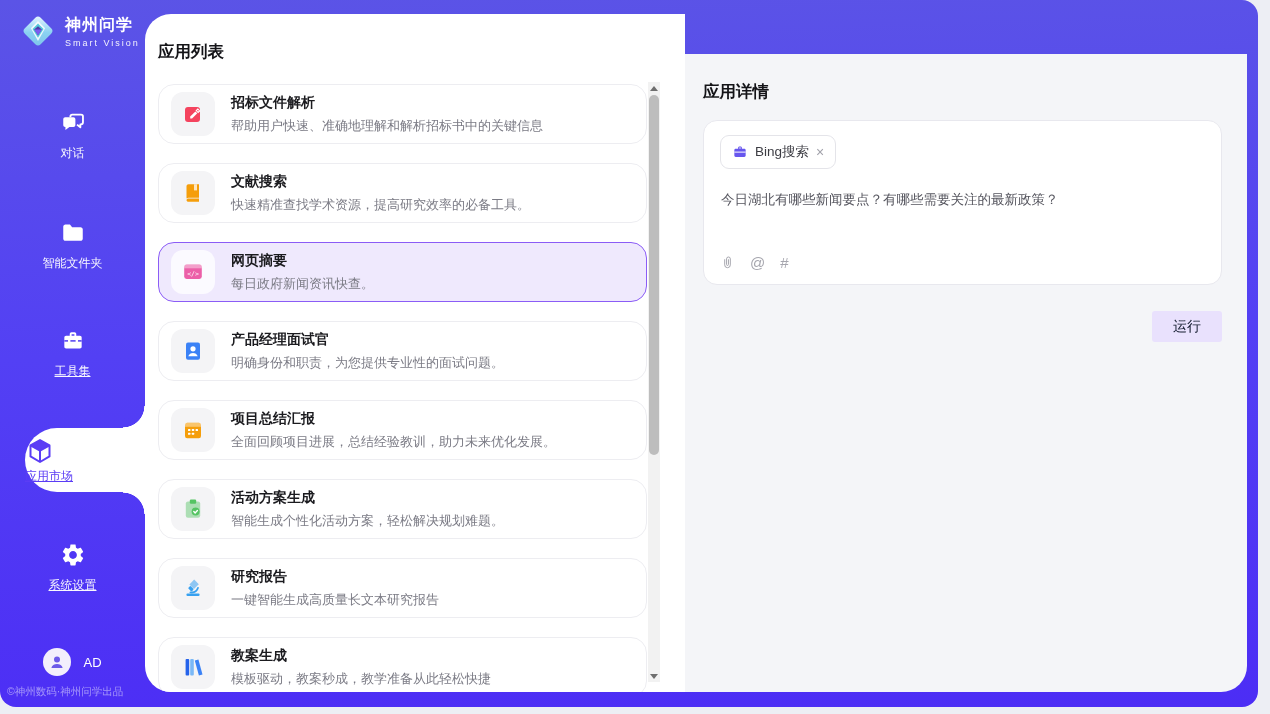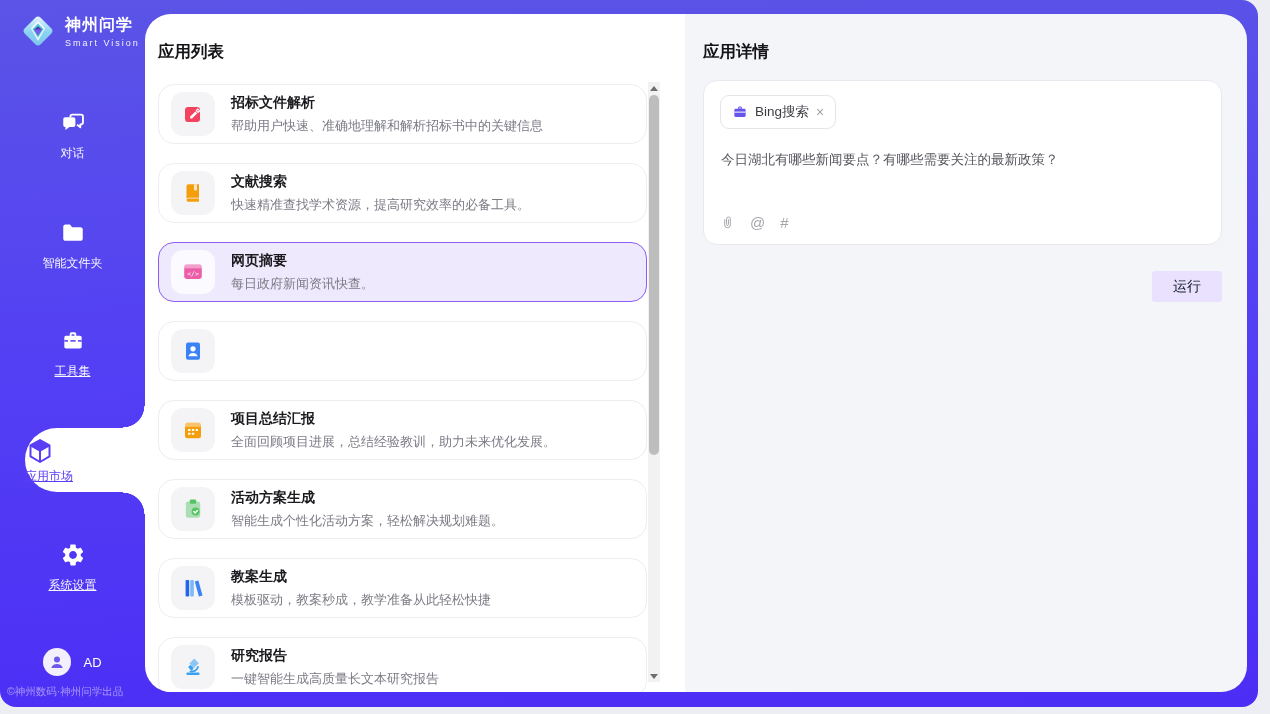--- a/index.html
+++ b/index.html
@@ -59,21 +59,21 @@
   .sb-arrow { position:absolute; left:0; width:12px; height:12px; display:flex;
               align-items:center; justify-content:center; cursor:pointer; }
   .sb-up { top:0; } .sb-down { bottom:0; }
   .tri-up { width:0; height:0; border-left:4px solid transparent; border-right:4px solid transparent;
             border-bottom:5px solid #6e6e6e; }
   .tri-down { width:0; height:0; border-left:4px solid transparent; border-right:4px solid transparent;
               border-top:5px solid #6e6e6e; }
   .sb-thumb { position:absolute; left:1px; top:13px; width:10px; height:360px;
               background:#bdbdbd; border-radius:5px; cursor:pointer; }
 
-  .detail-panel { flex:1; background:#f4f5f8; position:relative; }
+  .detail-panel { flex:1; background:#f4f5f8; position:relative;margin-top:40px; }
   .detail-panel .panel-h { left:18px; top:27px; }
   .detail-card { position:absolute; left:18px; top:66px; right:25px; height:165px;
                  background:#fff; border:1px solid #e8e8ee; border-radius:14px; }
   .tool-tag { position:absolute; left:16px; top:14px; display:inline-flex; align-items:center;
               gap:7px; padding:7px 11px; border:1px solid #e4e4e9; border-radius:9px;
               background:#fff; cursor:pointer; }
   .tool-tag .tlabel { font-size:13.5px; color:#3c3c43; }
   .tool-tag .tclose { font-size:14px; color:#a1a1aa; cursor:pointer; line-height:1; }
   .query-text { position:absolute; left:17px; top:70px; right:16px; font-size:13.5px; color:#55555e; }
   .attach-row { position:absolute; left:16px; bottom:13px; display:flex; align-items:center; gap:15px; }
@@ -204,20 +204,24 @@
           <div class="app-card">
             <span class="tile">
               <span style="display:flex">
                 <svg width="24" height="24" viewBox="0 0 24 24">
                   <rect x="5" y="3.4" width="14" height="17.4" rx="2" fill="#3b82f6"></rect>
                   <circle cx="12" cy="9.8" r="2.6" fill="#fff"></circle>
                   <path d="M7.3 17.3c.7-2.3 2.5-3.4 4.7-3.4s4 1.1 4.7 3.4z" fill="#fff"></path>
                 </svg>
               </span>
             </span>
+            <span>
+              <div class="card-title">产品经理面试官</div>
+              <div class="card-desc">明确身份和职责，为您提供专业性的面试问题。</div>
+            </span>
           </div>
           <div class="app-card">
             <span class="tile">
               <span style="display:flex">
                 <svg width="24" height="24" viewBox="0 0 24 24">
                   <rect x="4" y="4.8" width="16" height="15.4" rx="2.2" fill="#f59e0b"></rect>
                   <rect x="4" y="4.8" width="16" height="4" fill="#fff" opacity=".4"></rect>
                   <g fill="#fff">
                     <rect x="7" y="11" width="2.4" height="2" rx=".5"></rect>
                     <rect x="10.8" y="11" width="2.4" height="2" rx=".5"></rect>
@@ -246,45 +250,45 @@
             </span>
             <span>
               <div class="card-title">活动方案生成</div>
               <div class="card-desc">智能生成个性化活动方案，轻松解决规划难题。</div>
             </span>
           </div>
           <div class="app-card">
             <span class="tile">
               <span style="display:flex">
                 <svg width="24" height="24" viewBox="0 0 24 24">
-                  <rect x="4.6" y="4" width="3.6" height="16.4" rx=".9" fill="#2563eb"></rect>
-                  <rect x="9.2" y="4" width="3.6" height="16.4" rx=".9" fill="#7ab8f7"></rect>
-                  <path d="M13.8 5.6l3.6-1 4.1 14.8-3.6 1z" fill="#3b82f6"></path>
-                </svg>
-              </span>
-            </span>
-            <span>
-              <div class="card-title">教案生成</div>
-              <div class="card-desc">模板驱动，教案秒成，教学准备从此轻松快捷</div>
-            </span>
-          </div>
-          <div class="app-card">
-            <span class="tile">
-              <span style="display:flex">
-                <svg width="24" height="24" viewBox="0 0 24 24">
                   <path d="M13.2 3.6l4.6 4.6-4.8 4.8-4.6-4.6z" fill="#38a1f0" opacity=".55"></path>
                   <path d="M9.4 16.4c3.4.4 6.6-1.2 7.6-4.6" fill="none" stroke="#38a1f0" stroke-width="1.8" stroke-linecap="round"></path>
                   <rect x="5.4" y="17.6" width="13.2" height="2.4" rx="1.2" fill="#38a1f0"></rect>
                   <rect x="8.2" y="10.2" width="3.4" height="5" rx="1" transform="rotate(-45 9.9 12.7)" fill="#38a1f0"></rect>
                 </svg>
               </span>
             </span>
             <span>
               <div class="card-title">研究报告</div>
               <div class="card-desc">一键智能生成高质量长文本研究报告</div>
+            </span>
+          </div>
+          <div class="app-card">
+            <span class="tile">
+              <span style="display:flex">
+                <svg width="24" height="24" viewBox="0 0 24 24">
+                  <rect x="4.6" y="4" width="3.6" height="16.4" rx=".9" fill="#2563eb"></rect>
+                  <rect x="9.2" y="4" width="3.6" height="16.4" rx=".9" fill="#7ab8f7"></rect>
+                  <path d="M13.8 5.6l3.6-1 4.1 14.8-3.6 1z" fill="#3b82f6"></path>
+                </svg>
+              </span>
+            </span>
+            <span>
+              <div class="card-title">教案生成</div>
+              <div class="card-desc">模板驱动，教案秒成，教学准备从此轻松快捷</div>
             </span>
           </div>
         </div>
       <div class="scrollbar">
         <div class="sb-arrow sb-up">
             <div class="tri-up"></div>
           </div>
         <div class="sb-thumb"></div>
         <div class="sb-arrow sb-down">
             <div class="tri-down"></div>

